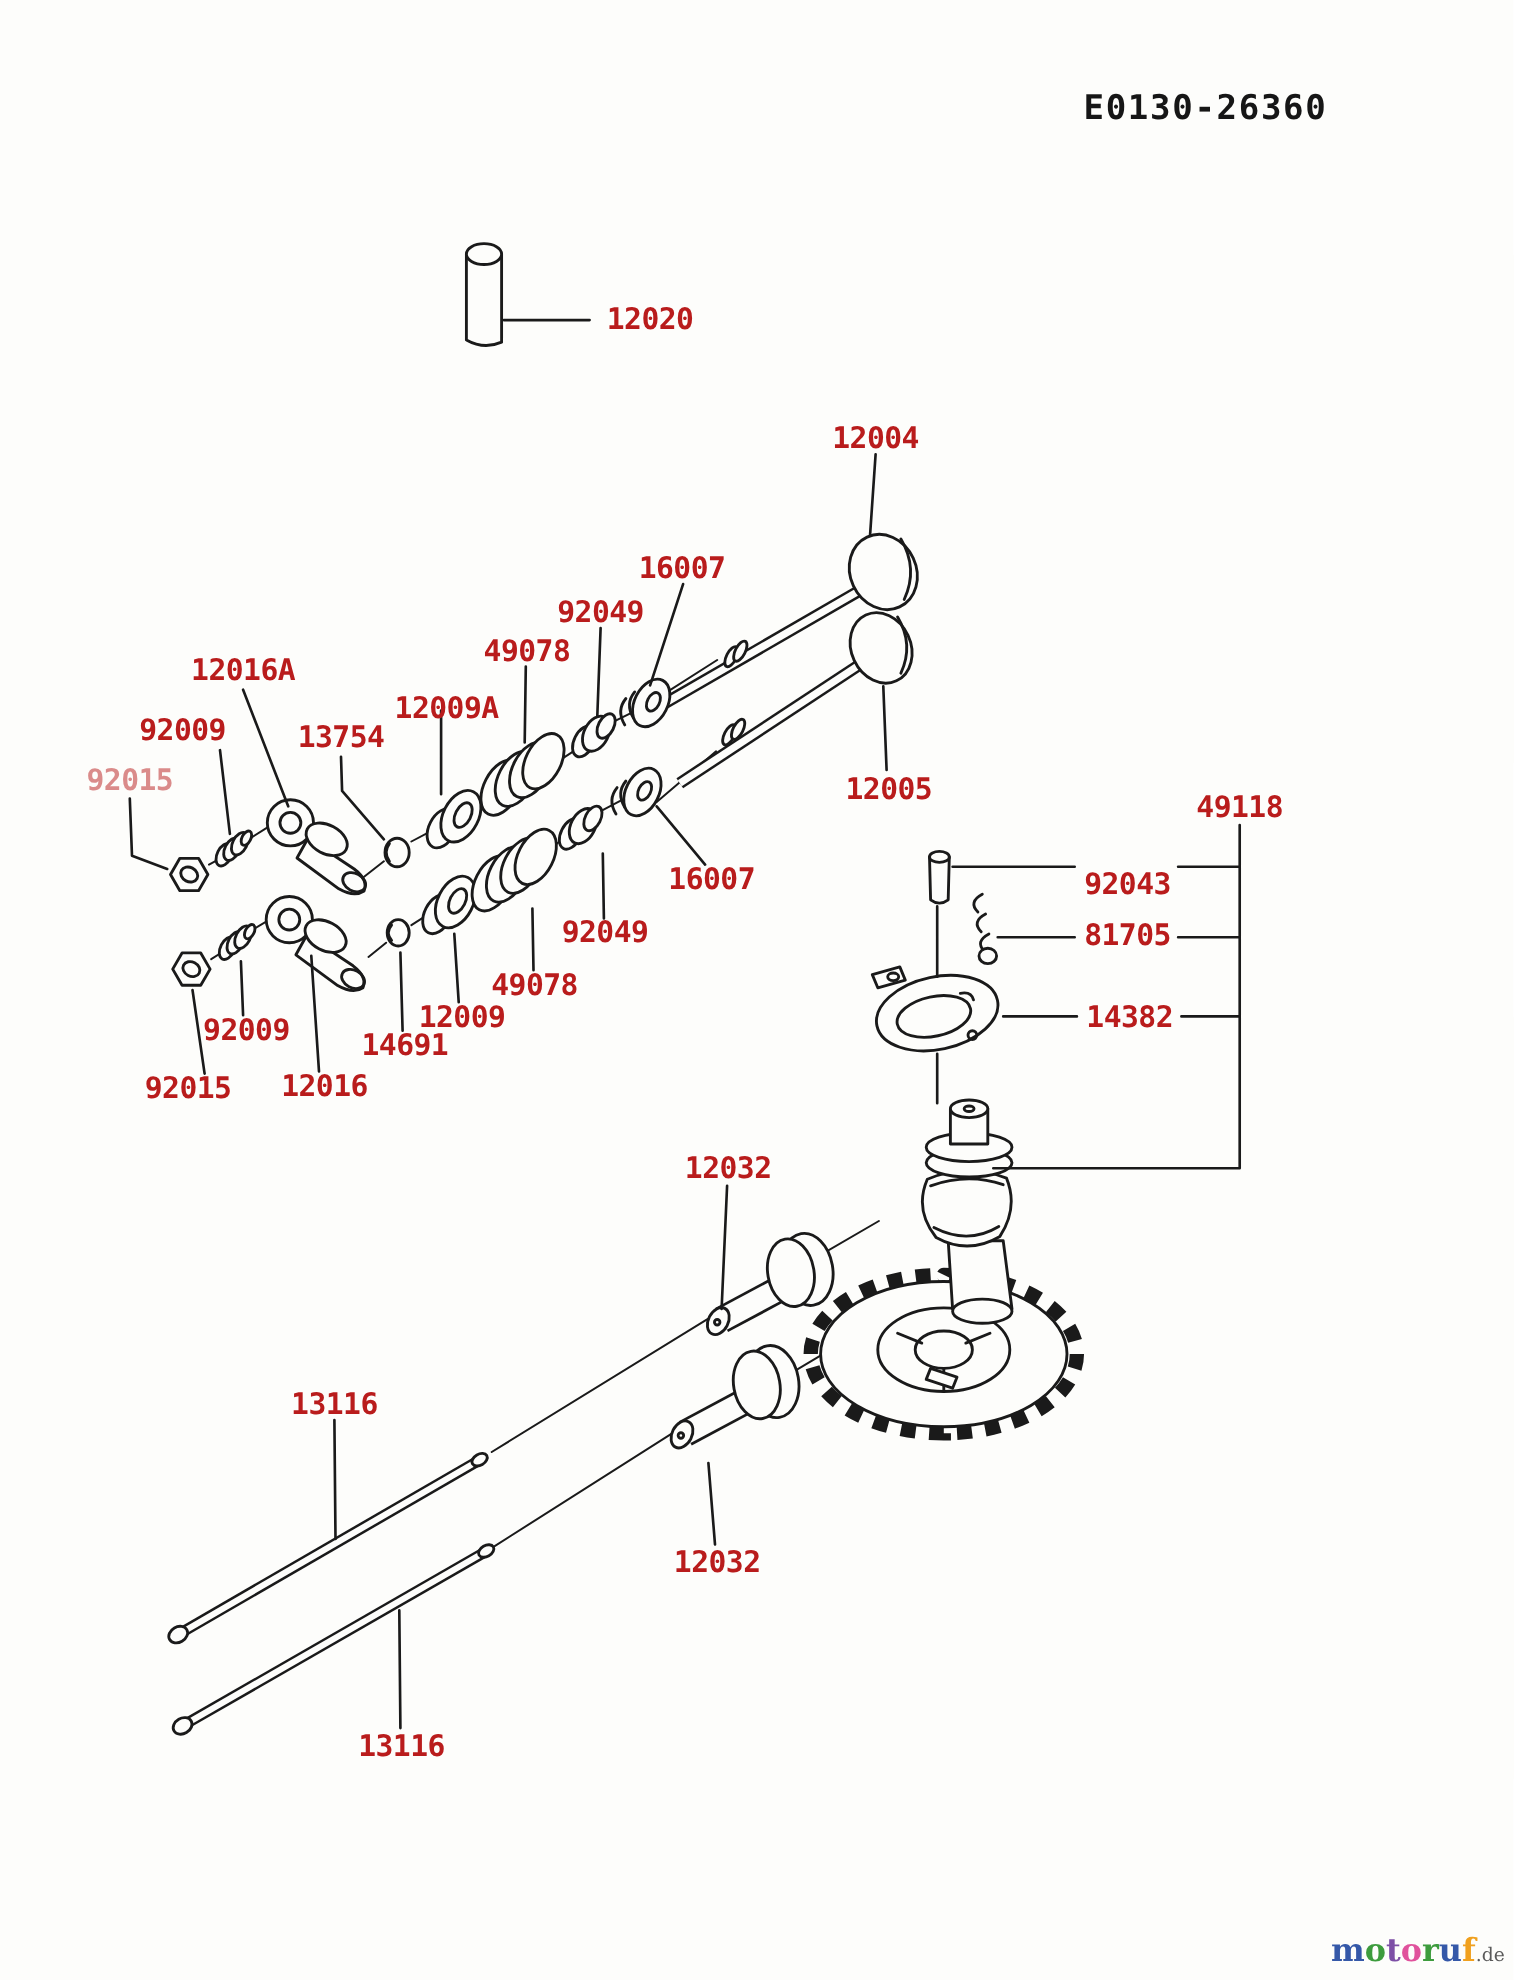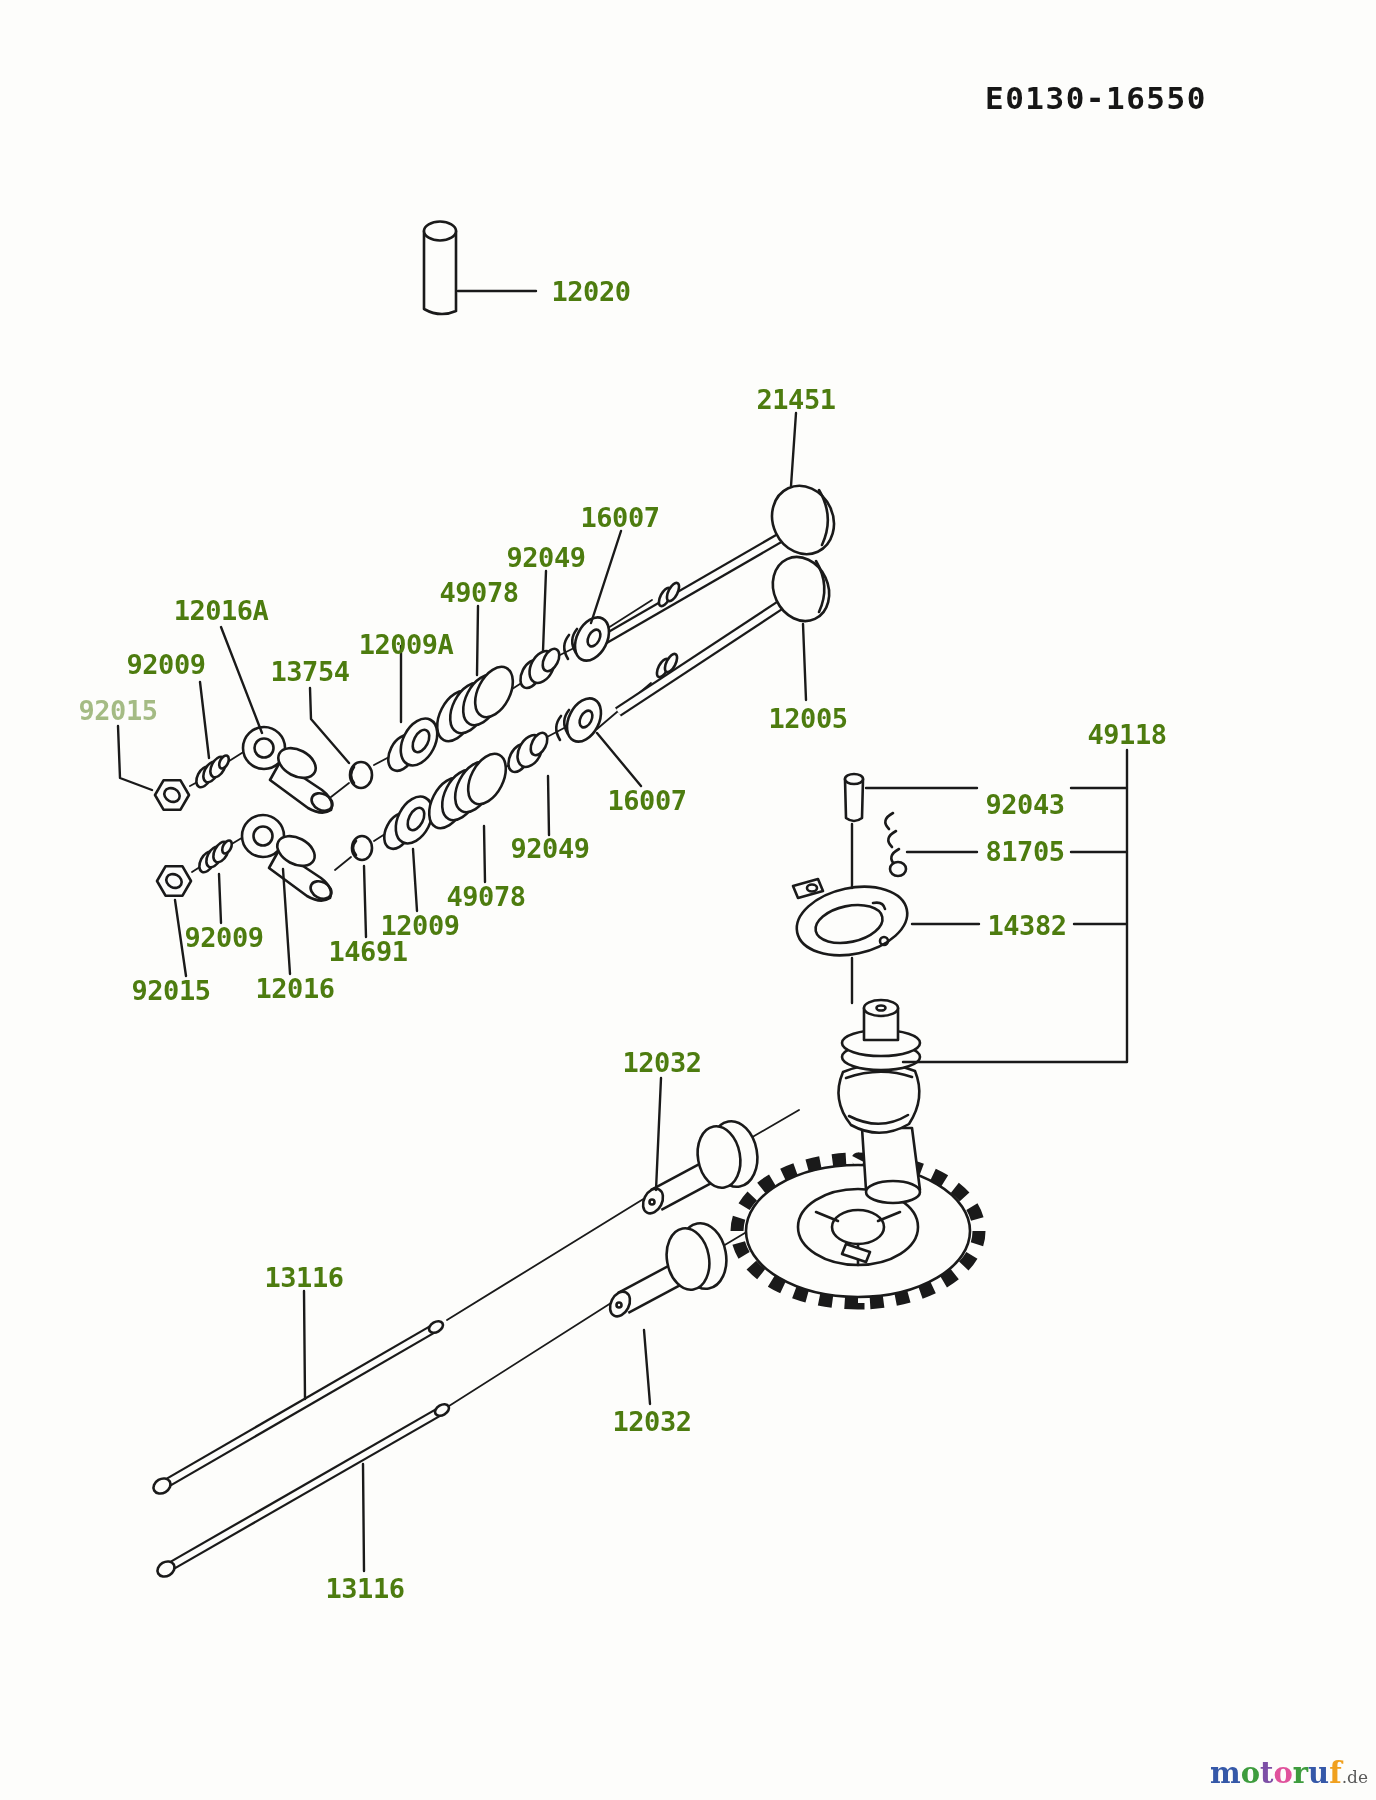--- a/index.html
+++ b/index.html
@@ -9,21 +9,21 @@
     font-family:"DejaVu Sans Mono", monospace;
   }
   .code{
     position:absolute;left:985px;top:80px;
     font:700 31px "DejaVu Sans Mono", monospace;
     letter-spacing:1.5px;color:#161616;white-space:nowrap;
   }
   .plabel{
     position:absolute;transform:translate(-50%,-50%);
     font:700 27px "DejaVu Sans Mono", monospace;
-    letter-spacing:-0.5px;color:#4d7c0f;white-space:nowrap;line-height:1;
+    letter-spacing:-0.5px;color:#b91c1c;white-space:nowrap;line-height:1;
   }
   .faded{opacity:.5;}
   svg{position:absolute;left:0;top:0;}
   .ln{stroke:#1a1a1a;stroke-width:2.6;fill:none;stroke-linecap:round;stroke-linejoin:round;}
   .pt{stroke:#1a1a1a;stroke-width:2.6;fill:#fdfdfb;stroke-linejoin:round;}
   .thin{stroke:#1a1a1a;stroke-width:1.8;fill:none;stroke-linecap:round;}
   .leader{stroke:#1a1a1a;stroke-width:2.4;fill:none;stroke-linecap:round;stroke-linejoin:round;}
   .stemB{stroke:#1a1a1a;stroke-width:11;fill:none;stroke-linecap:butt;}
   .stemW{stroke:#fdfdfb;stroke-width:6.5;fill:none;stroke-linecap:butt;}
   .rodB{stroke:#1a1a1a;stroke-width:10;fill:none;stroke-linecap:butt;}
@@ -35,21 +35,21 @@
     position:absolute;right:8px;bottom:10px;
     font:700 29px "DejaVu Serif", serif;letter-spacing:0;white-space:nowrap;
   }
   .wm .de{font-size:17px;font-weight:400;}
 </style>
 </head>
 <body>
 
 <div class="stage">
 
-  <div class="code">E0130-16550</div>
+  <div class="code">E0130-26360</div>
 
   <svg width="1376" height="1800" viewBox="0 0 1376 1800">
 
     <path class="thin" d="M190,786 L203,779 M226,763 L245,751 M331,797 L349,783 M374,765 L391,756
          M509,691 L523,682 M556,657 L574,648 M608,628 L652,600
          M192,872 L203,865 M230,845 L245,836 M335,870 L351,857 M374,841 L385,834
          M500,771 L512,763 M547,737 L566,727 M597,729 L651,683
          M447,1320 L645,1198 M449,1406 L611,1303 M737,1146 L799,1110 M718,1249 L760,1224"></path>
 
     <g>
@@ -233,21 +233,21 @@
          M912,924 L979,924 M1074,924 L1126,924
          M852,824 L852,888
          M852,958 L852,1003
          M661,1078 L656,1190
          M304,1291 L305,1399
          M650,1404 L644,1330
          M364,1571 L363,1464"></path>
   </svg>
 
   <div class="plabel" style="left:591px;top:291px">12020</div>
-  <div class="plabel" style="left:796px;top:399px">21451</div>
+  <div class="plabel" style="left:796px;top:399px">12004</div>
   <div class="plabel" style="left:620px;top:517px">16007</div>
   <div class="plabel" style="left:546px;top:557px">92049</div>
   <div class="plabel" style="left:479px;top:592px">49078</div>
   <div class="plabel" style="left:406px;top:644px">12009A</div>
   <div class="plabel" style="left:221px;top:610px">12016A</div>
   <div class="plabel" style="left:166px;top:664px">92009</div>
   <div class="plabel faded" style="left:118px;top:710px">92015</div>
   <div class="plabel" style="left:310px;top:671px">13754</div>
   <div class="plabel" style="left:808px;top:718px">12005</div>
   <div class="plabel" style="left:647px;top:800px">16007</div>

